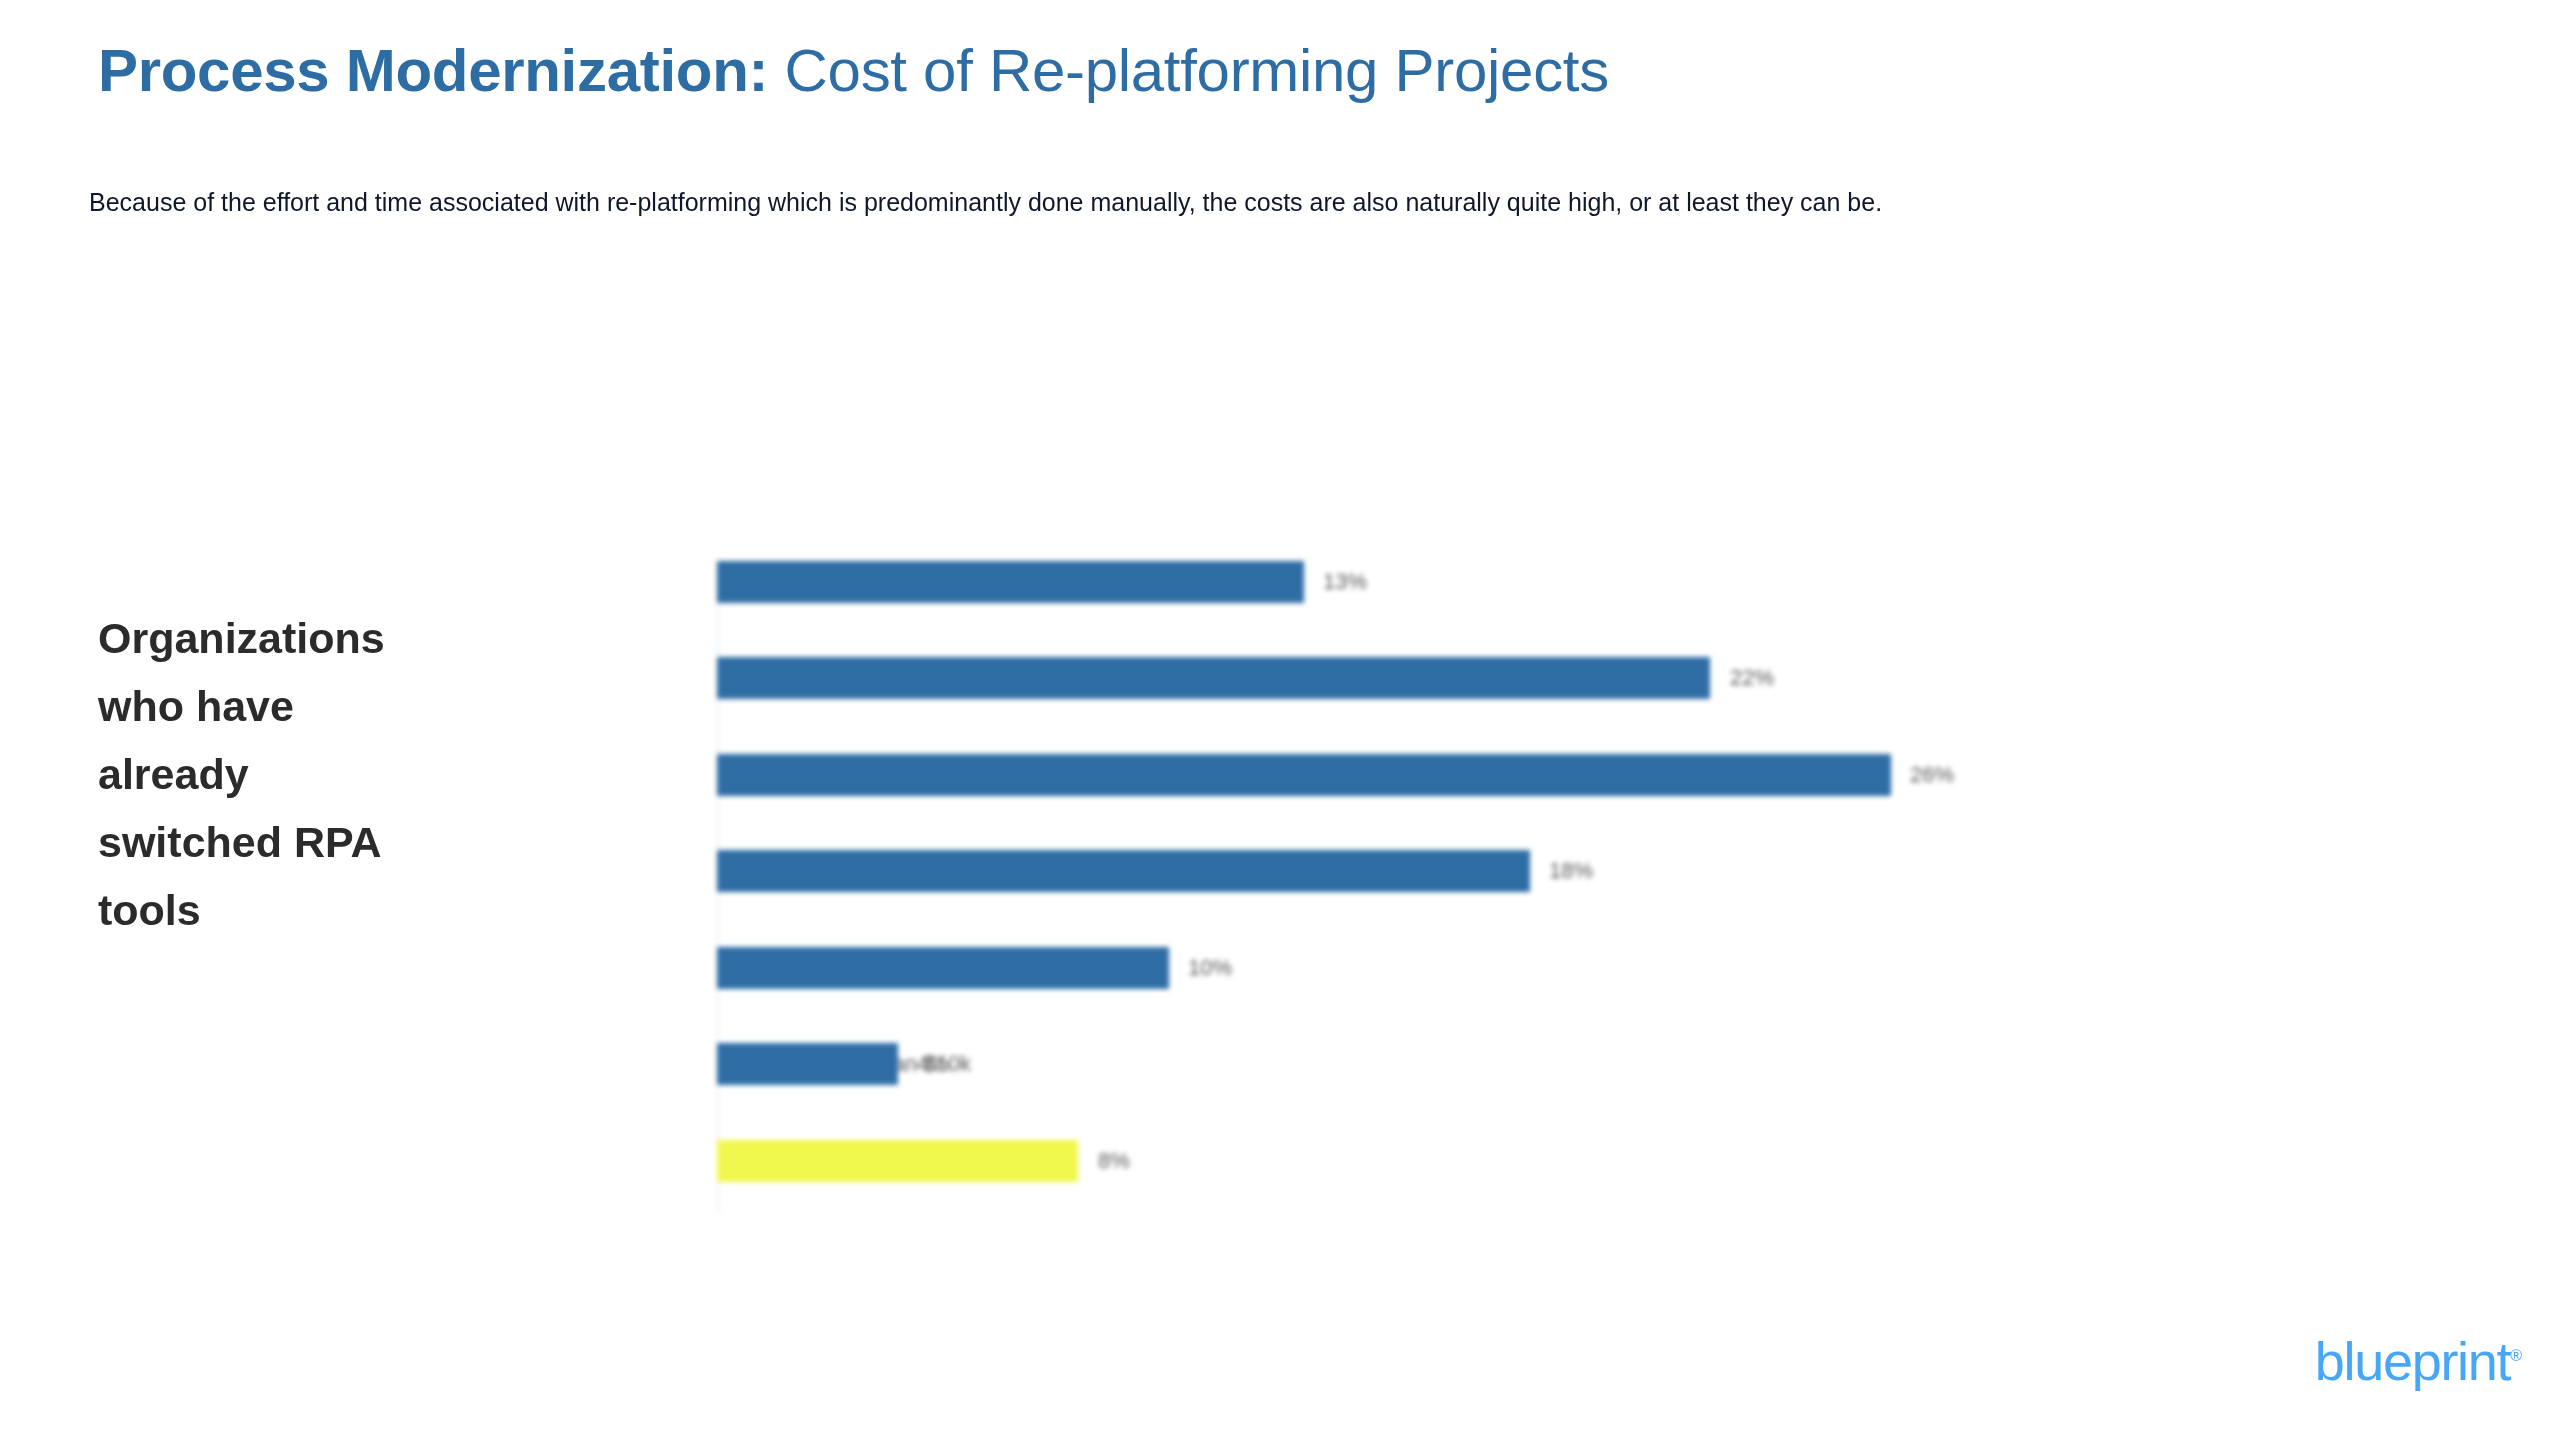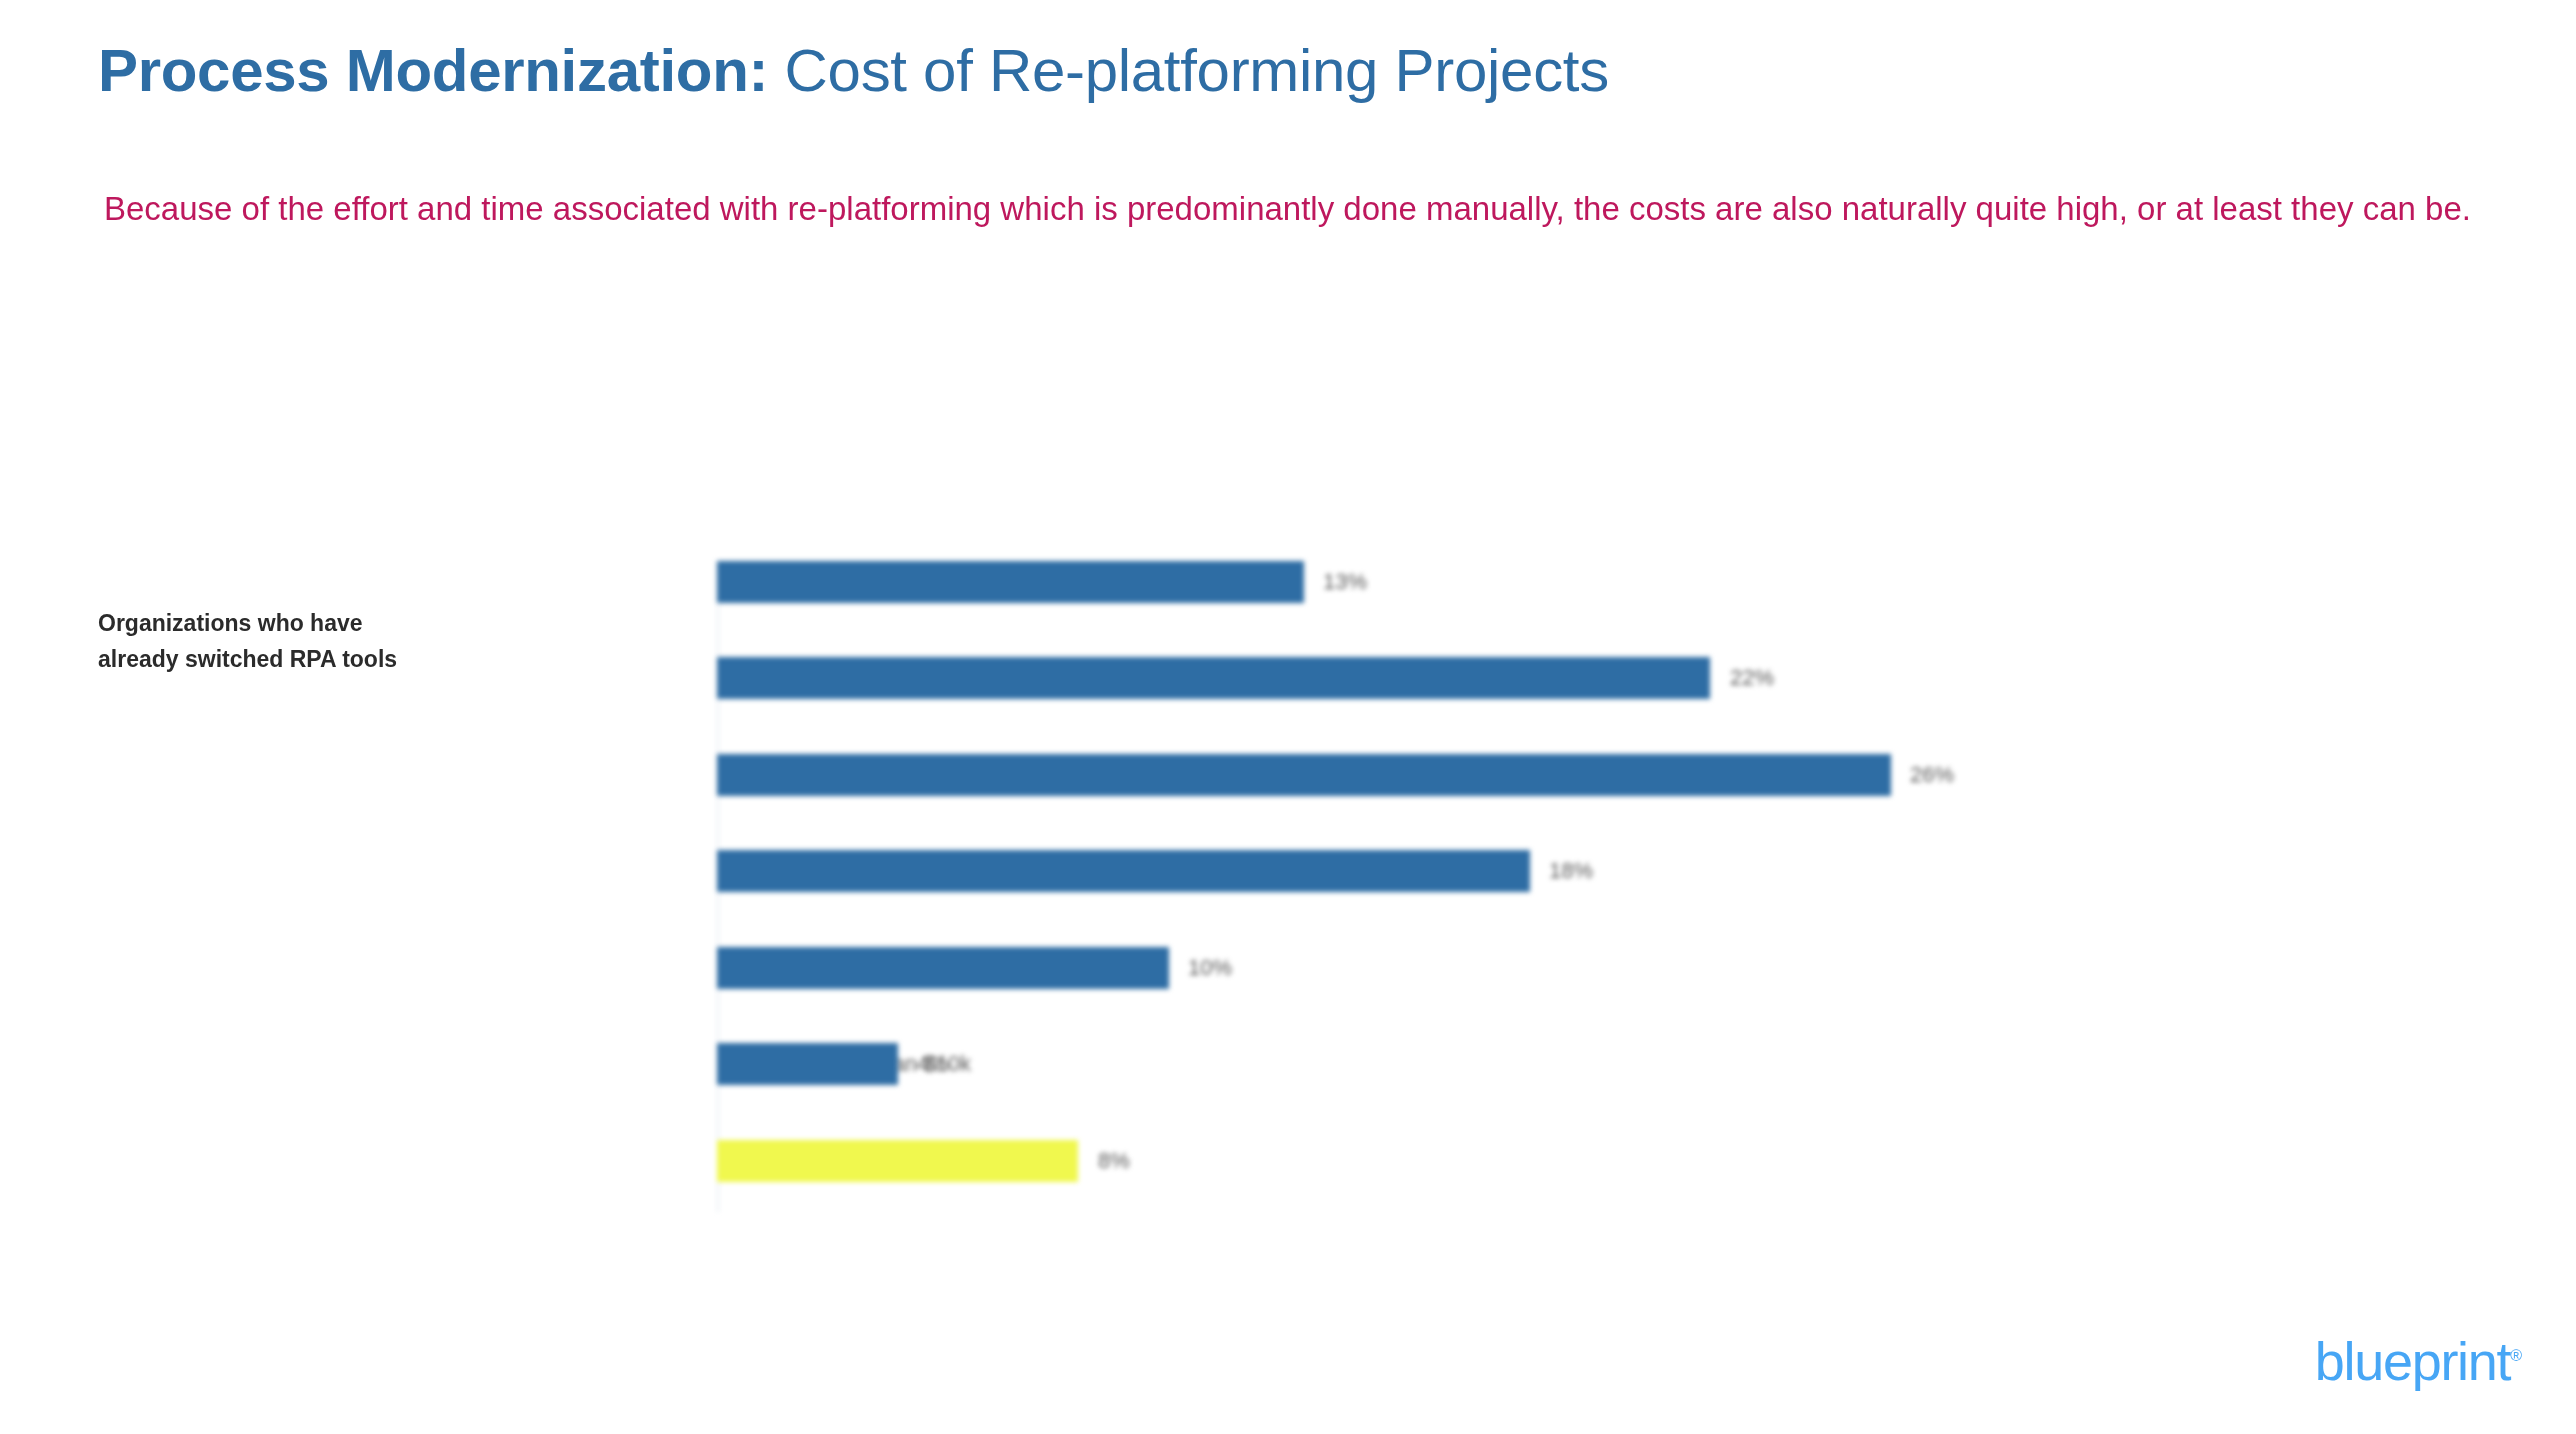--- a/index.html
+++ b/index.html
@@ -37,36 +37,36 @@
   .title .strong {
     font-weight: bold;
   }
   .title .light {
     font-weight: normal;
   }
 
   
   .body-copy {
     position: absolute;
-    left: 104px;
+    left: 89px;
     width: 2420px;
-    font-size: 33px;
+    font-size: 25px;
     line-height: 1.62;
-    color: #be185d;
+    color: #0f172a;
   }
   .para-1 { top: 182px; }
   .para-2 { top: 389px; }
 
   
   .chart-caption {
     position: absolute;
     left: 98px;
     top: 605px;
     width: 316px;
-    font-size: 23px;
+    font-size: 43px;
     font-weight: bold;
     line-height: 1.58;
     color: #2b2b2b;
   }
 
   
   .chart {
     position: absolute;
     left: 473px;
     top: 561px;

